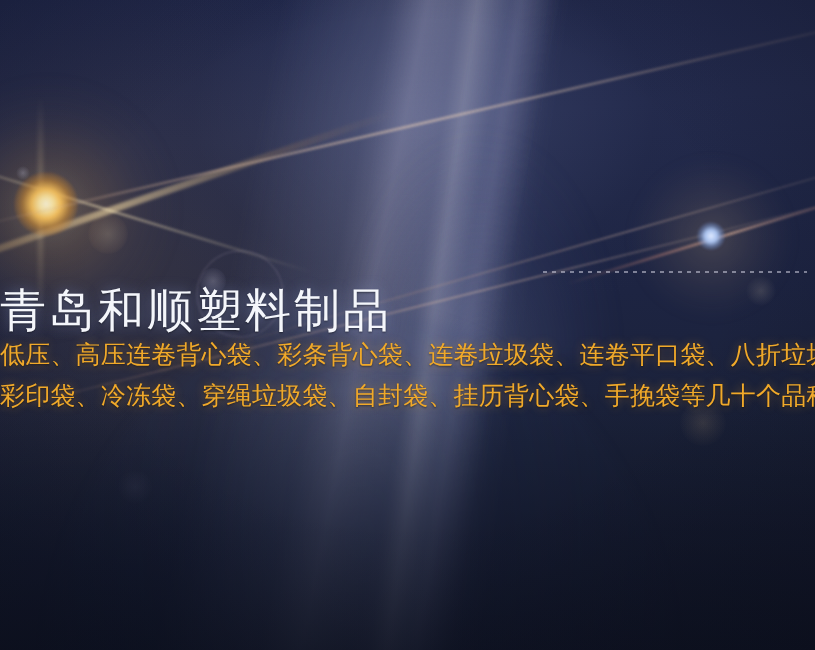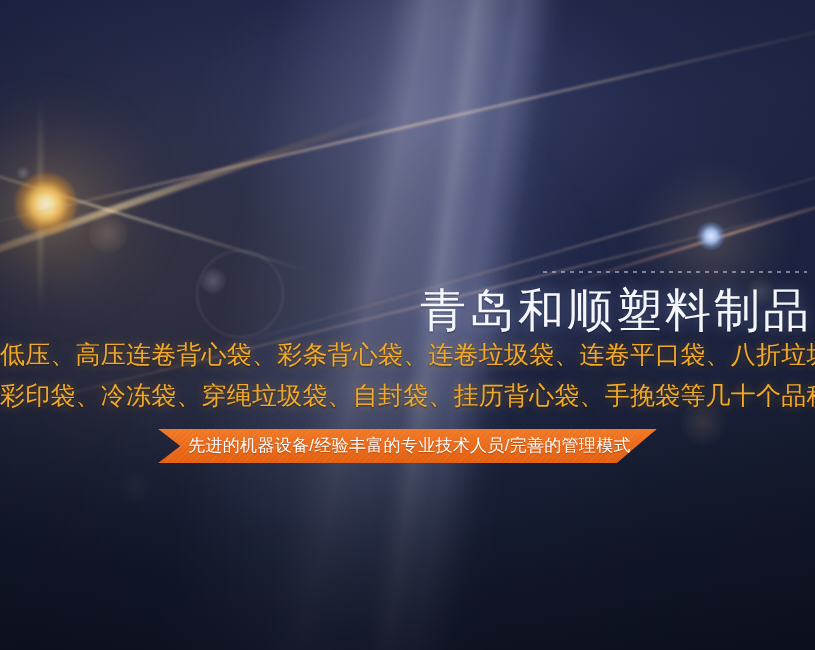--- a/index.html
+++ b/index.html
@@ -159,21 +159,21 @@
   .content{position:absolute;left:0;top:0;width:815px;height:650px;}
 
   .dotted-rule{
     position:absolute;left:543px;top:271px;width:264px;height:2px;
     background-image:linear-gradient(90deg, rgba(206,206,222,0.55) 0 4px, rgba(0,0,0,0) 4px 9px);
     background-size:9px 2px;
   }
 
   .title{
     position:absolute;left:0;top:250px;width:812px;
-    text-align:right;
+    text-align:left;
     font-size:46px;
     line-height:58px;
     letter-spacing:3px;
     color:#f4f6fb;
     font-weight:400;
     text-shadow:0 0 14px rgba(150,170,230,0.45), 0 1px 2px rgba(0,0,0,0.55);
     white-space:nowrap;
   }
 
   .subtitle{
@@ -253,20 +253,15 @@
 
     <div class="dotted-rule"></div>
 
     <h1 class="title">青岛和顺塑料制品</h1>
 
     <div class="subtitle">
       <span class="line">低压、高压连卷背心袋、彩条背心袋、连卷垃圾袋、连卷平口袋、八折垃圾袋、</span>
       <span class="line">彩印袋、冷冻袋、穿绳垃圾袋、自封袋、挂历背心袋、手挽袋等几十个品种</span>
     </div>
 
-    <div class="ribbon-wrap">
-      <div class="ribbon">
-        <span class="ribbon-text">先进的机器设备/经验丰富的专业技术人员/完善的管理模式</span>
-      </div>
-    </div>
 
   </div>
 </div>
 
 </body></html>

